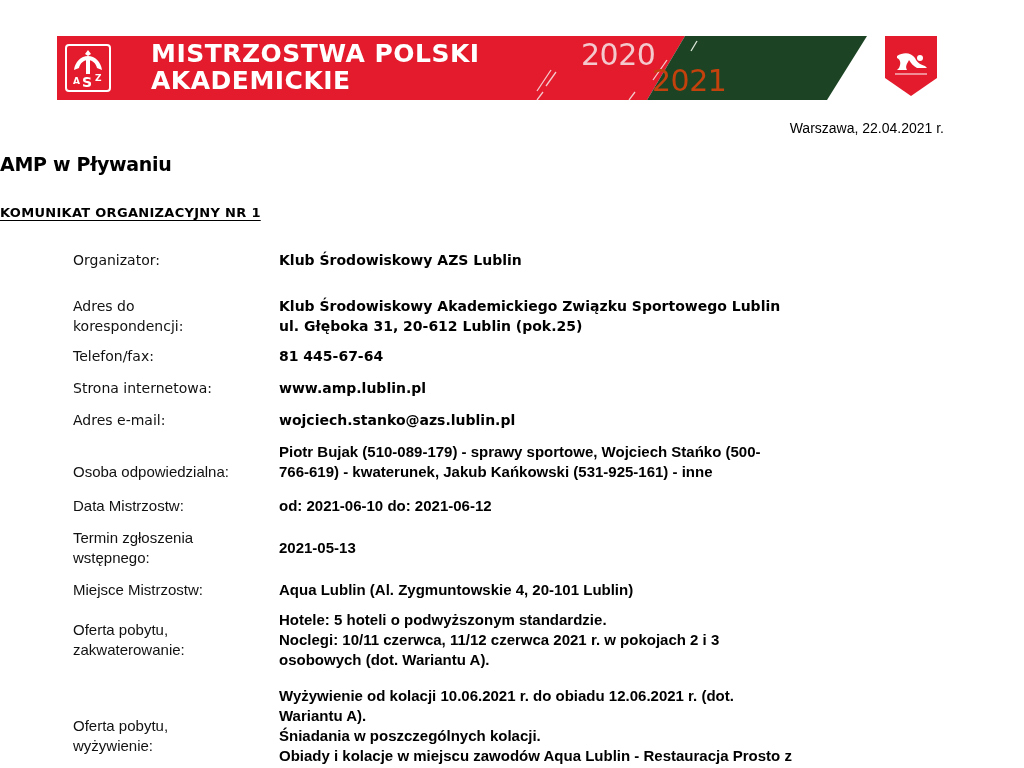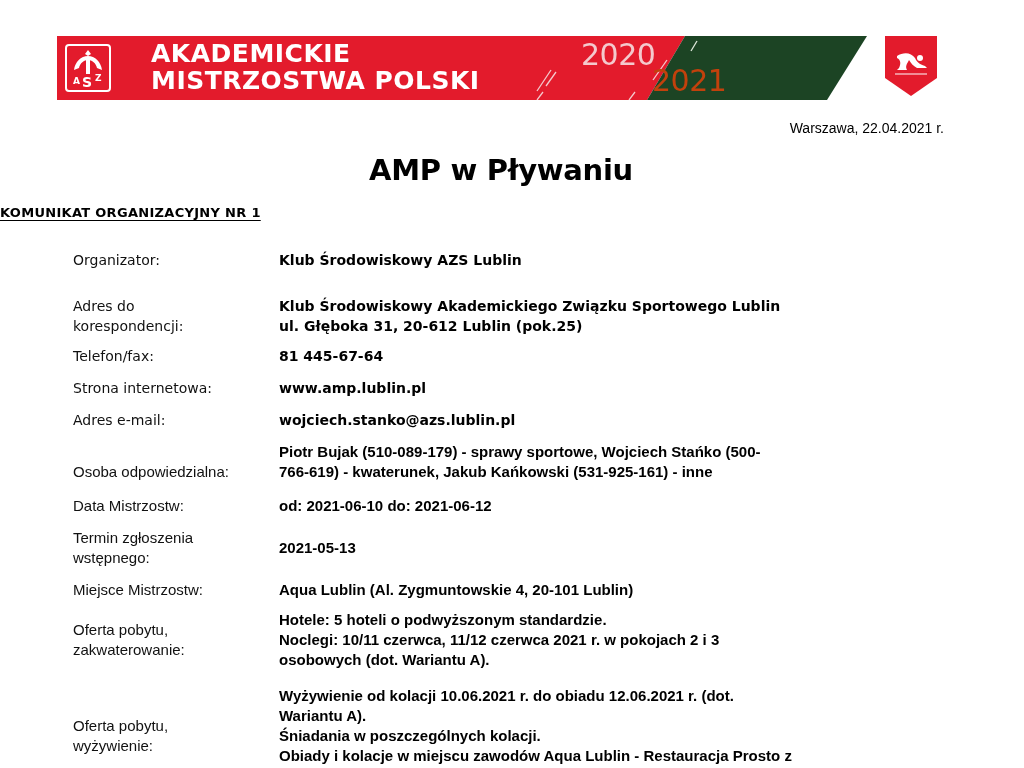--- a/index.html
+++ b/index.html
@@ -60,22 +60,21 @@
       top: 120px;
       font-size: 14px;
       font-family: "Liberation Sans", sans-serif;
       white-space: nowrap;
     }
     .doc-title {
       position: absolute;
       left: 0;
       width: 1002px;
       top: 153px;
-      text-align: center;
-      font-size: 29px;
+      font-size: 19px;
       font-weight: bold;
       font-family: "DejaVu Sans", sans-serif;
       letter-spacing: -0.3px;
     }
     .doc-subtitle {
       position: absolute;
       left: 0;
       width: 1004px;
       top: 205px;
       text-align: left;
@@ -143,22 +142,22 @@
     <rect x="1" y="1" width="44" height="46" rx="3" fill="none" stroke="#fff" stroke-width="2"></rect>
     <path d="M23 6 L26 10 L23 12 L20 10 Z" fill="#fff"></path>
     <path d="M23 12 C16 12 10 18 9 26 L14 24 C15 19 19 16 23 16 C27 16 31 19 32 24 L37 26 C36 18 30 12 23 12 Z" fill="#fff"></path>
     <path d="M21 16 L25 16 L25 30 L21 30 Z" fill="#fff"></path>
     <text x="8" y="40" font-family="DejaVu Sans, sans-serif" font-size="9" font-weight="bold" fill="#fff">A</text>
     <text x="17" y="43" font-family="DejaVu Sans, sans-serif" font-size="14" font-weight="bold" fill="#fff">S</text>
     <text x="30" y="37" font-family="DejaVu Sans, sans-serif" font-size="9" font-weight="bold" fill="#fff">Z</text>
   </svg>
 
   <div class="banner-title">
+    <div>MISTRZOSTWA POLSKI</div>
     <div>AKADEMICKIE</div>
-    <div>MISTRZOSTWA POLSKI</div>
   </div>
 
   <div class="year year-2020">2020</div>
   <div class="year year-2021">2021</div>
 
   <svg style="position:absolute;left:826px;top:0px" width="56" height="60" viewBox="0 0 56 60">
     <path d="M2 0 L54 0 L54 42 L28 60 L2 42 Z" fill="#e31b2c"></path>
     <path d="M14 20 C20 16 28 16 32 22 C34 26 36 28 42 30 L44 32 L34 32 C30 30 28 27 26 24 C24 28 22 30 24 34 L14 34 L16 32 C18 28 18 24 14 22 Z" fill="#fff"></path>
     <circle cx="37" cy="22" r="3" fill="#fff"></circle>
     <line x1="12" y1="38" x2="44" y2="38" stroke="#fff" stroke-width="1"></line>

